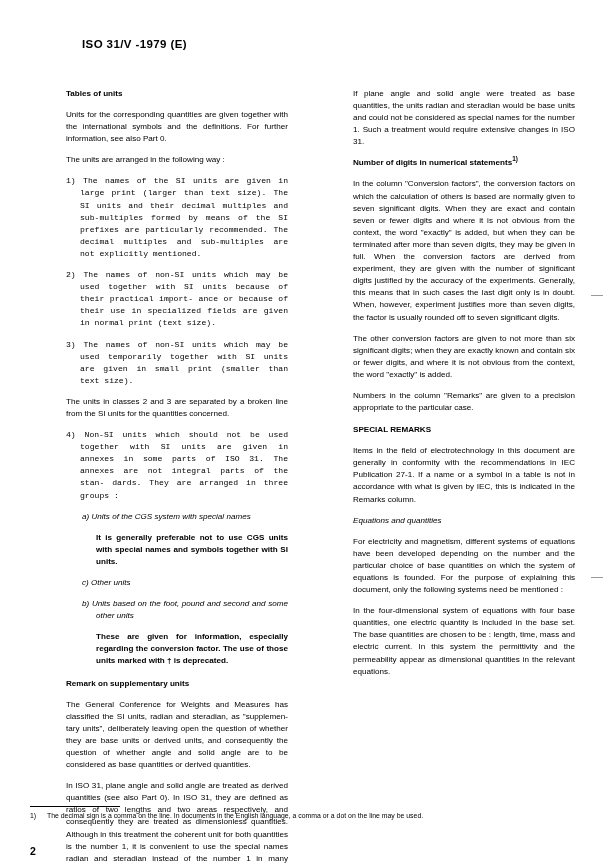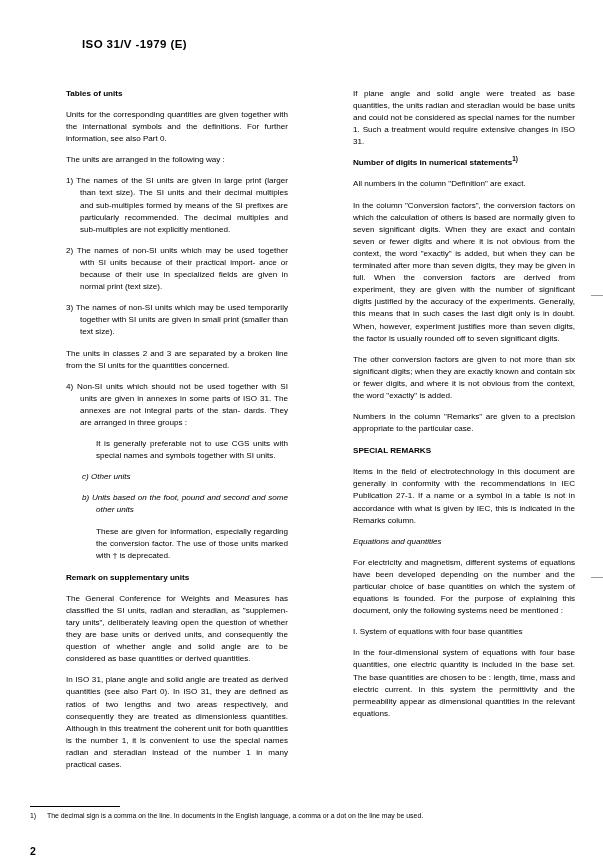--- a/index.html
+++ b/index.html
@@ -50,27 +50,29 @@
   .it { font-style: italic; }
   .it-title {
     font-size: 8.1px;
     font-style: italic;
     margin: 0 0 9px 0;
     line-height: 12.1px;
   }
   .ind1 {
     padding-left: 14px;
     text-indent: -14px;
+    font-family: Liberation Mono, monospace;
   }
   .ind2 {
     padding-left: 30px;
     text-indent: -14px;
   }
   .ind2b {
     padding-left: 30px;
+    font-weight: bold;
   }
   sup { font-size: 6.4px; vertical-align: super; line-height: 0; }
   .footnote-rule {
     position: absolute;
     left: 30px; top: 806px;
     width: 90px; height: 1px;
     background: #000;
   }
   .footnote {
     position: absolute;
@@ -110,41 +112,40 @@
 
     <div class="col">
       <div class="sec-title">Tables of units</div>
       <p>Units for the corresponding quantities are given together with the international symbols and the definitions. For further information, see also Part 0.</p>
       <p>The units are arranged in the following way :</p>
       <p class="ind1">1)   The names of the SI units are given in large print (larger than text size). The SI units and their decimal multiples and sub-multiples formed by means of the SI prefixes are particularly recommended. The decimal multiples and sub-multiples are not explicitly mentioned.</p>
       <p class="ind1">2)   The names of non-SI units which may be used together with SI units because of their practical import- ance or because of their use in specialized fields are given in normal print (text size).</p>
       <p class="ind1">3)   The names of non-SI units which may be used temporarily together with SI units are given in small print (smaller than text size).</p>
       <p>The units in classes 2 and 3 are separated by a broken line from the SI units for the quantities concerned.</p>
       <p class="ind1">4)   Non-SI units which should not be used together with SI units are given in annexes in some parts of ISO 31. The annexes are not integral parts of the stan- dards. They are arranged in three groups :</p>
+      <p class="ind2 it">a)   Units of the CGS system with special names</p>
       <p class="ind2b">It is generally preferable not to use CGS units with special names and symbols together with SI units.</p>
       <p class="ind2 it">c)   Other units</p>
       <p class="ind2 it">b)   Units based on the foot, pound and second and some other units</p>
       <p class="ind2b">These are given for information, especially regarding the conversion factor. The use of those units marked with † is deprecated.</p>
       <div class="sec-title gap">Remark on supplementary units</div>
       <p>The General Conference for Weights and Measures has classified the SI units, radian and steradian, as "supplemen- tary units", deliberately leaving open the question of whether they are base units or derived units, and consequently the question of whether angle and solid angle are to be considered as base quantities or derived quantities.</p>
       <p>In ISO 31, plane angle and solid angle are treated as derived quantities (see also Part 0). In ISO 31, they are defined as ratios of two lengths and two areas respectively, and consequently they are treated as dimensionless quantities. Although in this treatment the coherent unit for both quantities is the number 1, it is convenient to use the special names radian and steradian instead of the number 1 in many practical cases.</p>
     </div>
 
     <div class="col">
       <p>If plane angle and solid angle were treated as base quantities, the units radian and steradian would be base units and could not be considered as special names for the number 1. Such a treatment would require extensive changes in ISO 31.</p>
       <div class="sec-title"><span>Number of digits in numerical statements</span><sup>1)</sup></div>
-      <p>All numbers in the column "Definition" are exact.</p>
       <p>In the column "Conversion factors", the conversion factors on which the calculation of others is based are normally given to seven significant digits. When they are exact and contain seven or fewer digits and where it is not obvious from the context, the word "exactly" is added, but when they can be terminated after more than seven digits, they may be given in full. When the conversion factors are derived from experiment, they are given with the number of significant digits justified by the accuracy of the experiments. Generally, this means that in such cases the last digit only is in doubt. When, however, experiment justifies more than seven digits, the factor is usually rounded off to seven significant digits.</p>
       <p>The other conversion factors are given to not more than six significant digits; when they are exactly known and contain six or fewer digits, and where it is not obvious from the context, the word "exactly" is added.</p>
       <p>Numbers in the column "Remarks" are given to a precision appropriate to the particular case.</p>
       <div class="sec-title gap">SPECIAL REMARKS</div>
       <p>Items in the field of electrotechnology in this document are generally in conformity with the recommendations in IEC Publication 27-1. If a name or a symbol in a table is not in accordance with what is given by IEC, this is indicated in the Remarks column.</p>
       <div class="it-title">Equations and quantities</div>
       <p>For electricity and magnetism, different systems of equations have been developed depending on the number and the particular choice of base quantities on which the system of equations is founded. For the purpose of explaining this document, only the following systems need be mentioned :</p>
-      <p class="ind1">I.   System of equations with four base quantities</p>
       <p>In the four-dimensional system of equations with four base quantities, one electric quantity is included in the base set. The base quantities are chosen to be : length, time, mass and electric current. In this system the permittivity and the permeability appear as dimensional quantities in the relevant equations.</p>
     </div>
 
   </div>
 
   <div class="footnote-rule"></div>
   <div class="footnote">
     <span class="fn-num">1)</span><span>The decimal sign is a comma on the line. In documents in the English language, a comma or a dot on the line may be used.</span>
   </div>
 

